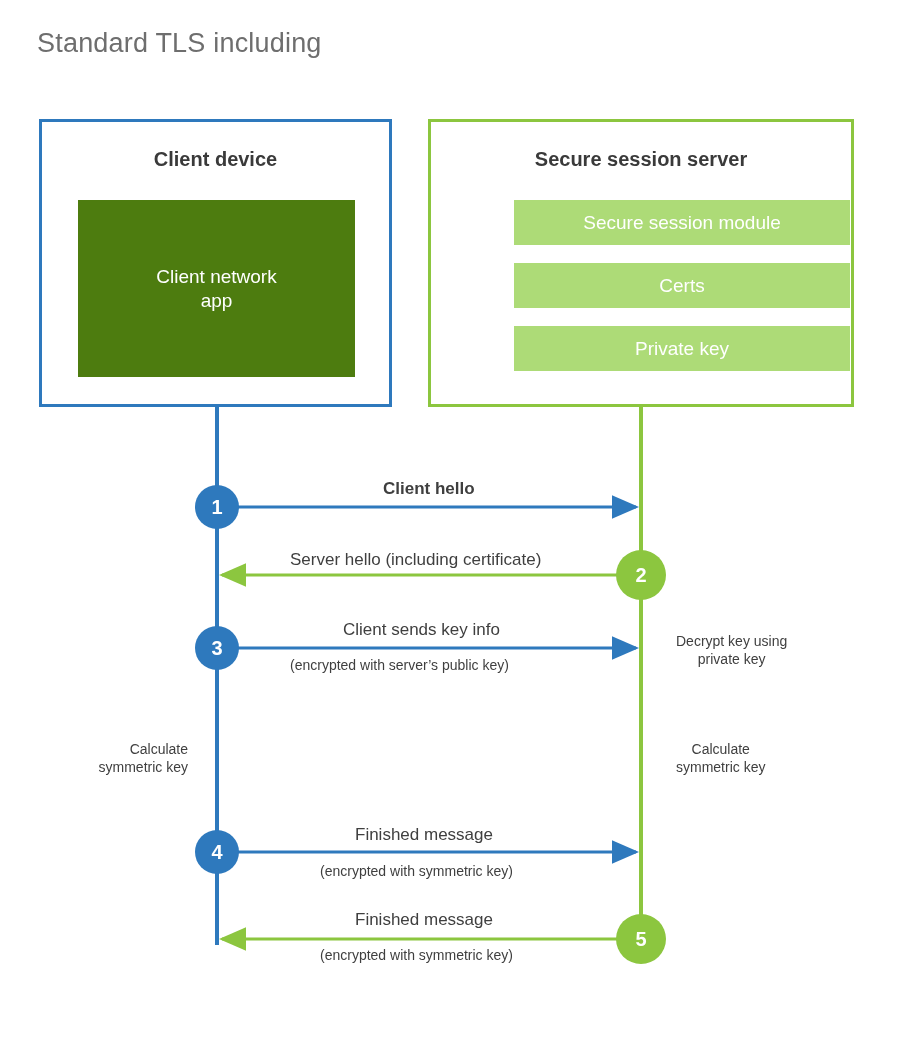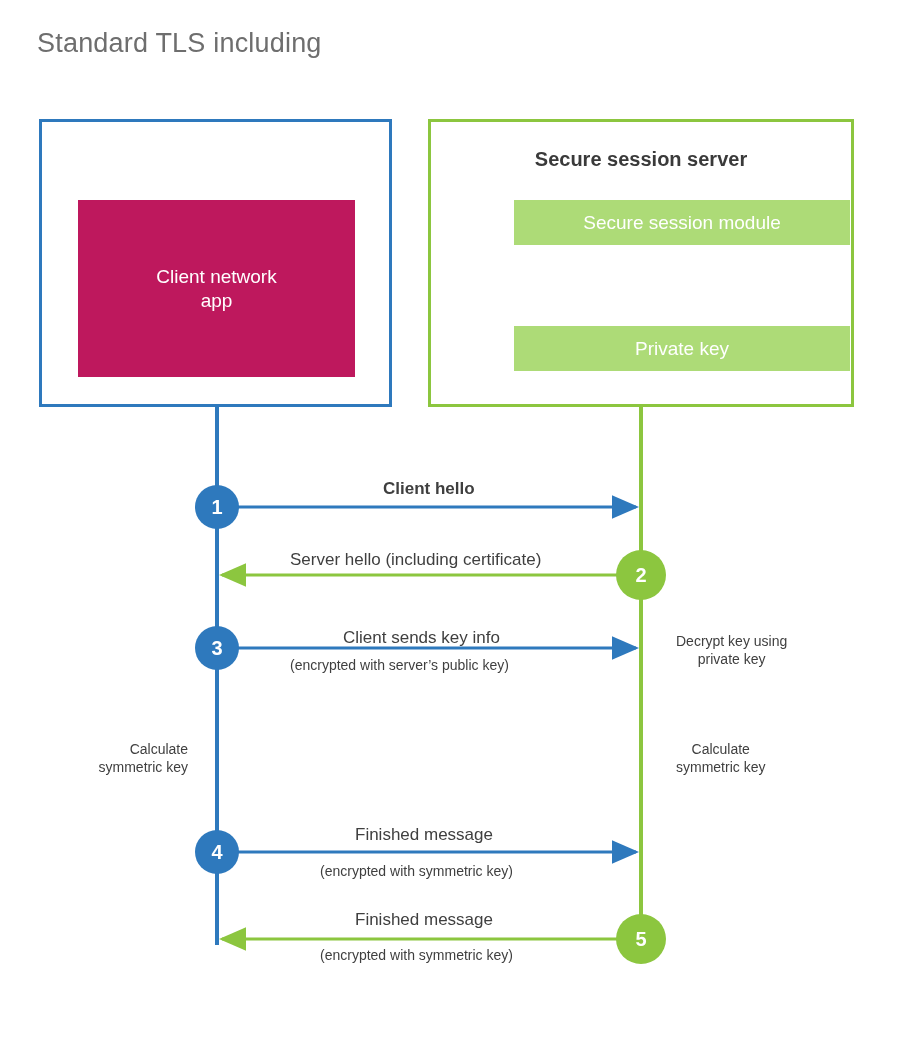--- a/index.html
+++ b/index.html
@@ -76,21 +76,21 @@
     font-size: 19px;
     font-weight: 400;
     text-align: center;
     line-height: 1.25;
   }
   #client-app-block {
     left: 36px;
     top: 78px;
     width: 277px;
     height: 177px;
-    background: #be185d;
+    background: #4d7c0f;
     white-space: pre-line;
   }
   .server-block {
     left: 43px;
     width: 336px;
     height: 45px;
     background: #addb77;
     margin-left: 40px;
   }
   #server-block-0 { top: 78px; }
@@ -140,27 +140,29 @@
   }
 </style>
 </head>
 <body>
 
 <div id="diagram-root">
 
   <div id="page-title">Standard TLS including</div>
 
   <div id="client-box" class="participant-box">
+    <div class="box-title">Client device</div>
     <div id="client-app-block" class="inner-block">Client network
 app</div>
   </div>
 
   <div id="server-box" class="participant-box">
     <div class="box-title">Secure session server</div>
     <div id="server-block-0" class="inner-block server-block">Secure session module</div>
+    <div id="server-block-1" class="inner-block server-block">Certs</div>
     <div id="server-block-2" class="inner-block server-block">Private key</div>
   </div>
 
   <svg id="sequence-svg" viewBox="0 0 900 1058" xmlns="http://www.w3.org/2000/svg">
     <defs>
       <marker id="arrow-blue" markerWidth="9" markerHeight="9" refX="8" refY="4.5" orient="auto" markerUnits="strokeWidth">
         <path d="M0,0.6 L9,4.5 L0,8.4 Z" fill="#2e79bd"></path>
       </marker>
       <marker id="arrow-green" markerWidth="9" markerHeight="9" refX="8" refY="4.5" orient="auto" markerUnits="strokeWidth">
         <path d="M0,0.6 L9,4.5 L0,8.4 Z" fill="#8cc63f"></path>
@@ -190,21 +192,21 @@
   <div class="step-number" style="left:189px; top:496px;">1</div>
   <div class="step-number" style="left:613px; top:564px;">2</div>
   <div class="step-number" style="left:189px; top:637px;">3</div>
   <div class="step-number" style="left:189px; top:841px;">4</div>
   <div class="step-number" style="left:613px; top:928px;">5</div>
 
   <div class="msg-label" style="left:383px; top:479px;font-weight:bold;">Client hello</div>
 
   <div class="msg-label" style="left:290px; top:550px;">Server hello (including certificate)</div>
 
-  <div class="msg-label" style="left:343px; top:620px;margin-top:8px;">Client sends key info</div>
+  <div class="msg-label" style="left:343px; top:620px;">Client sends key info</div>
   <div class="msg-sub" style="left:290px; top:657px;">(encrypted with server’s public key)</div>
 
   <div class="msg-label" style="left:355px; top:825px;">Finished message</div>
   <div class="msg-sub" style="left:320px; top:863px;">(encrypted with symmetric key)</div>
 
   <div class="msg-label" style="left:355px; top:910px;">Finished message</div>
   <div class="msg-sub" style="left:320px; top:947px;">(encrypted with symmetric key)</div>
 
   <div class="side-note left-aligned" style="left:676px; top:632px;">Decrypt key using
 private key</div>

